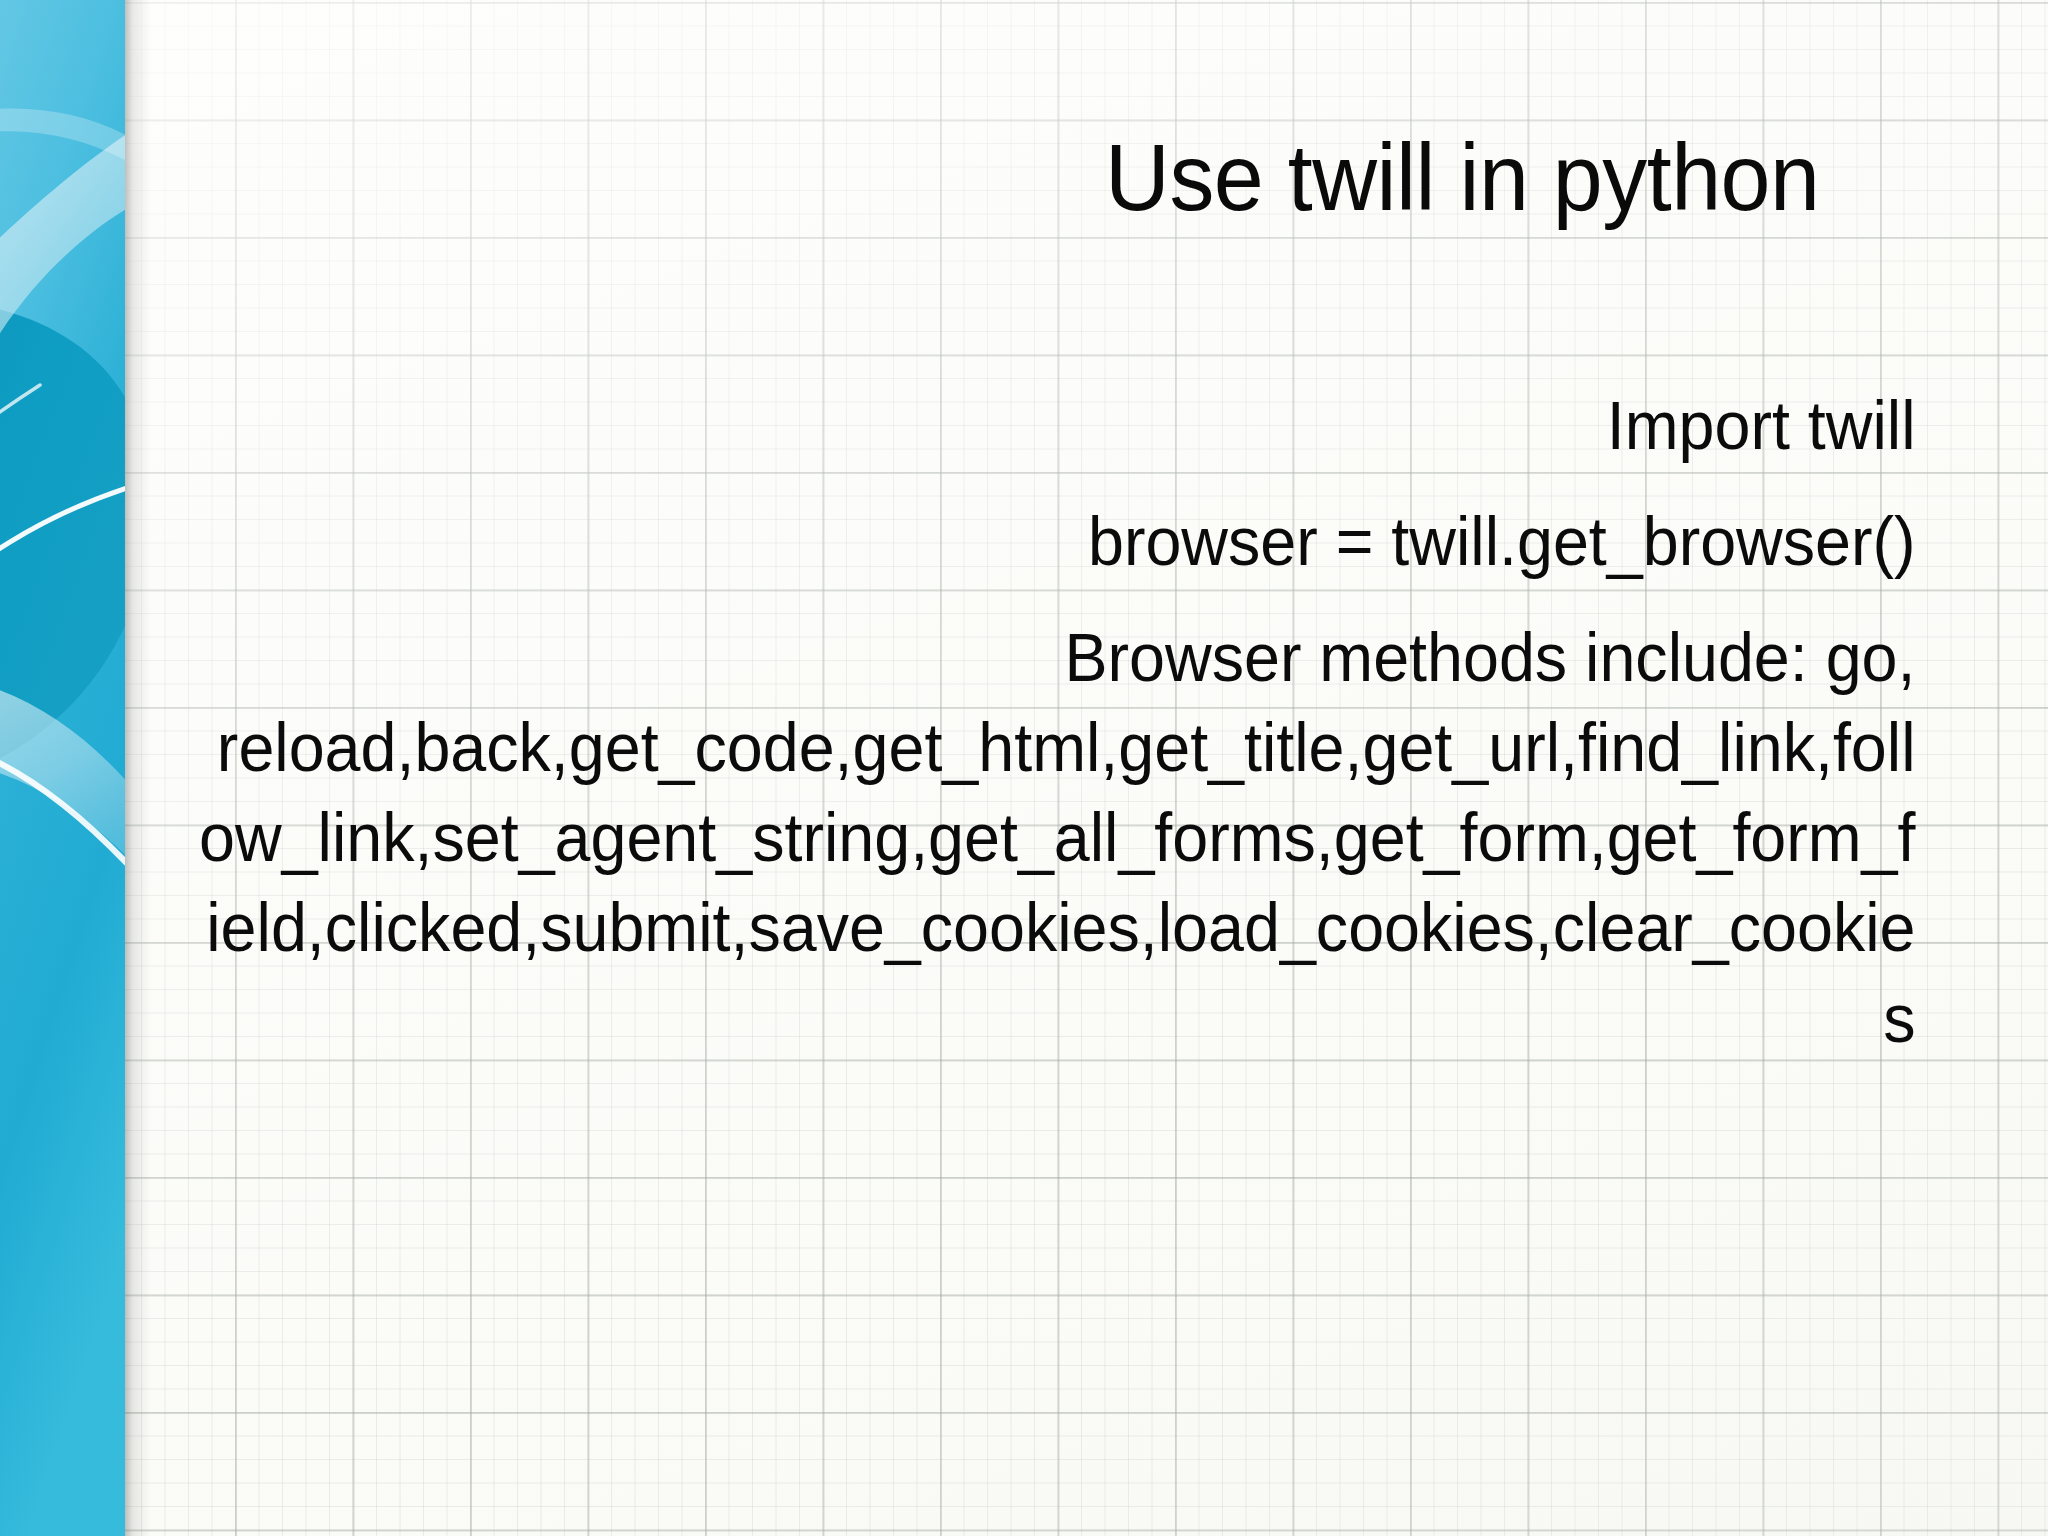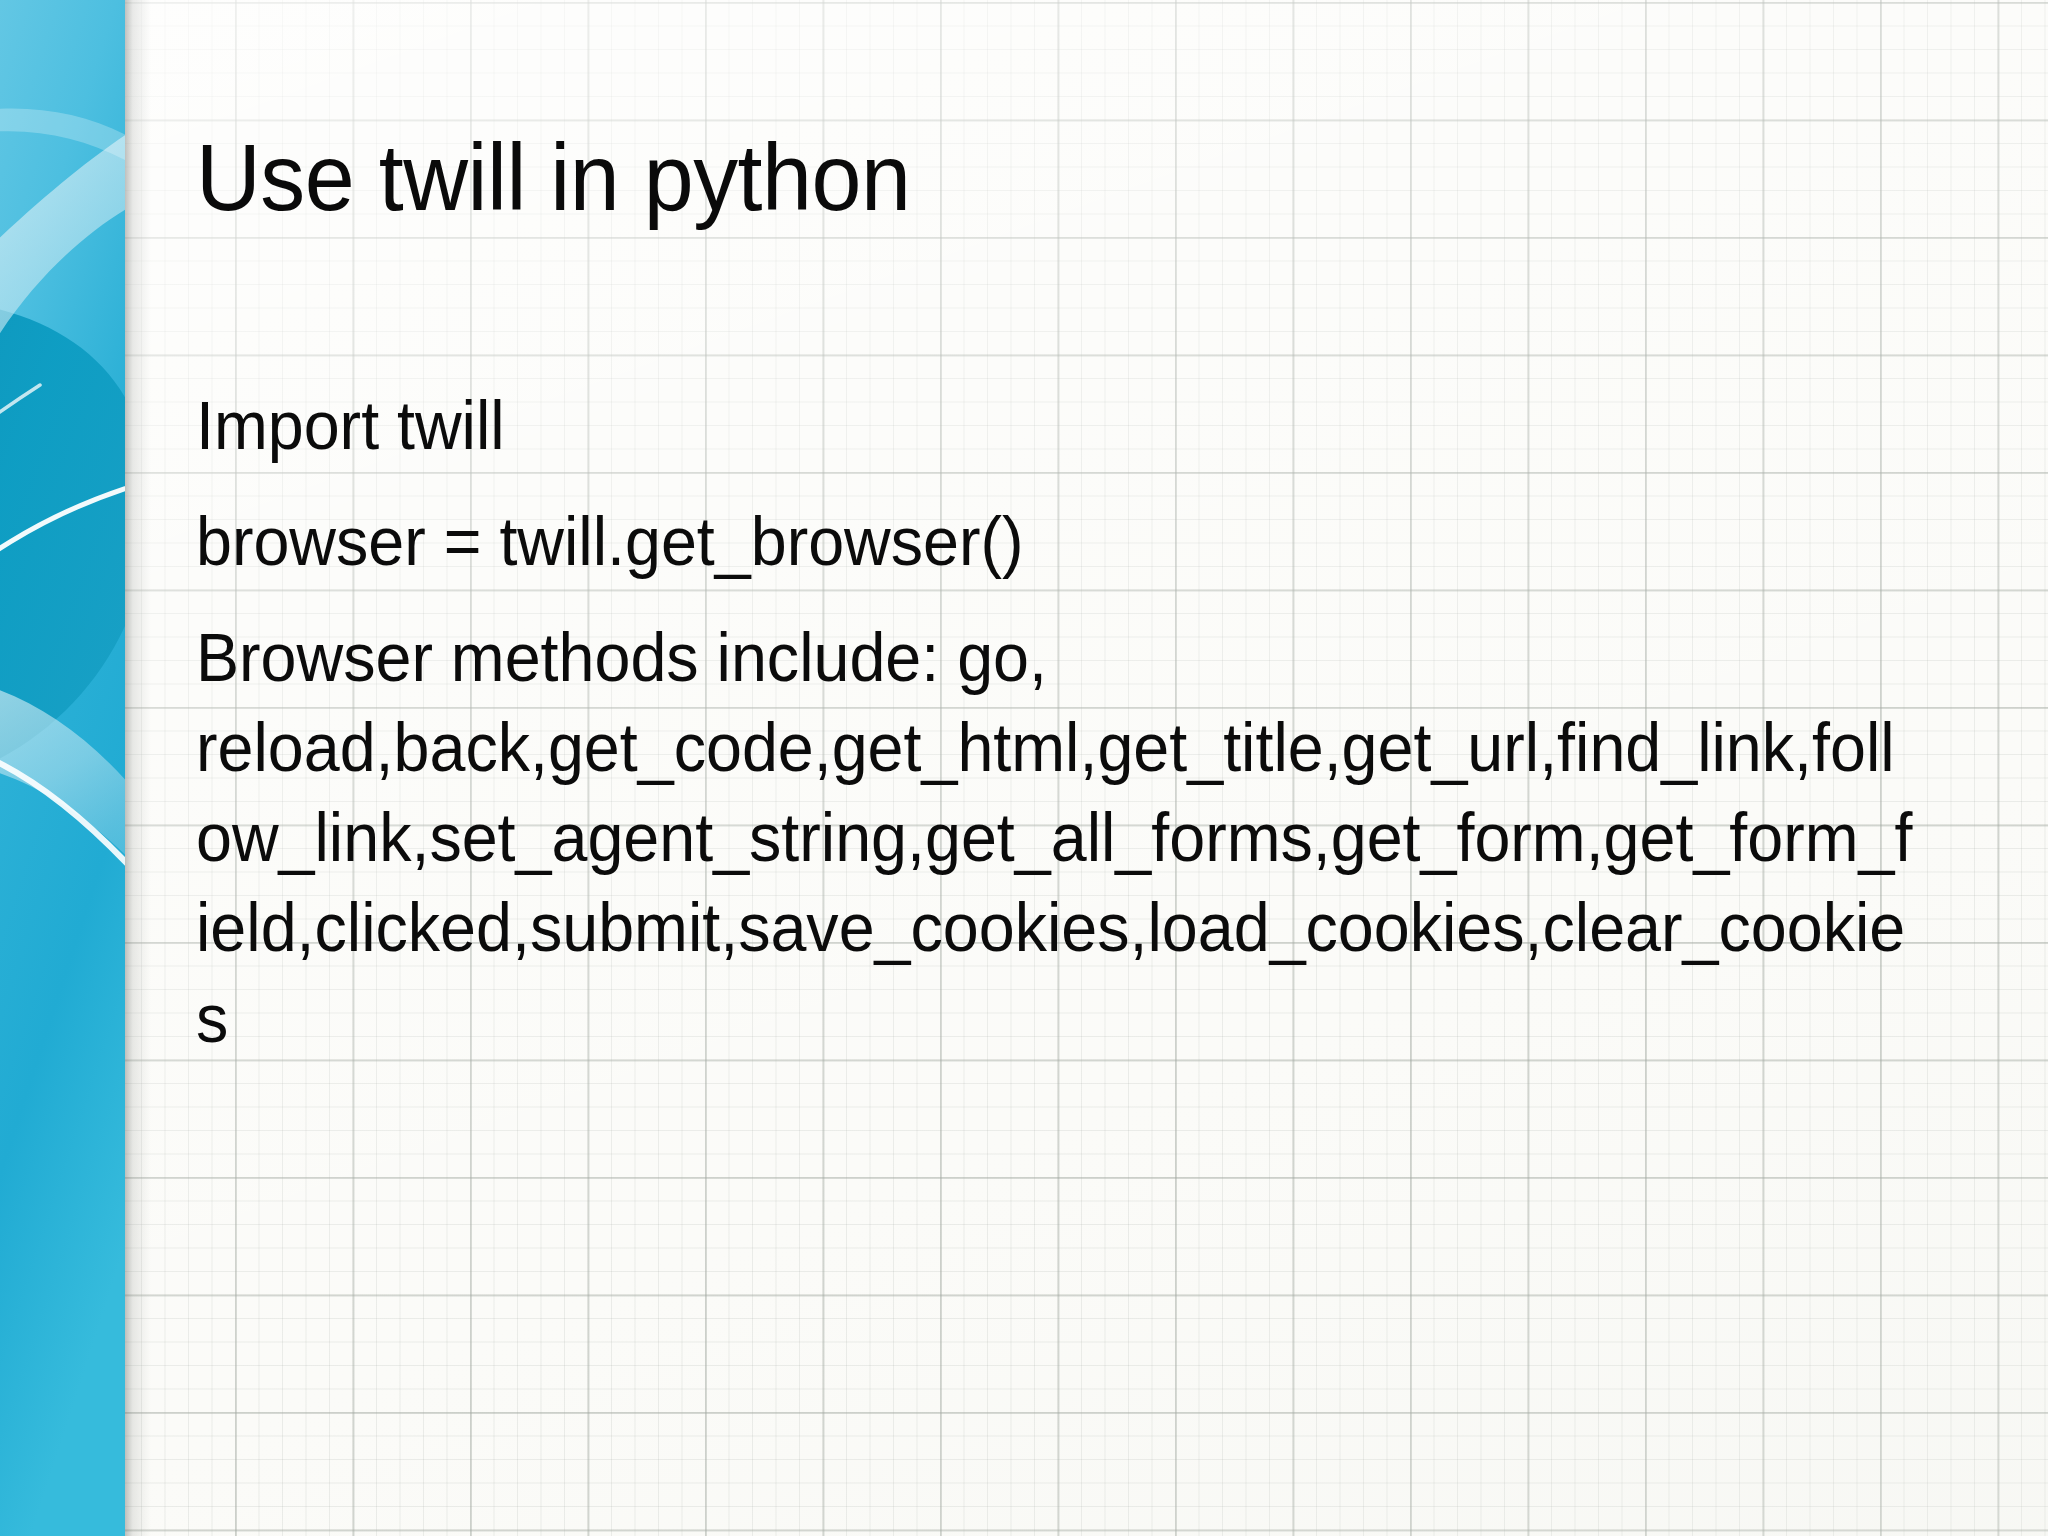--- a/index.html
+++ b/index.html
@@ -8,20 +8,21 @@
     background: #ffffff;
   }
 
   #slide {
     position: relative;
     width: 2048px;
     height: 1536px;
     overflow: hidden;
     background: #fcfcfa;
     font-family: "Liberation Sans", sans-serif;
+    text-align: right;
   }
 
   
   .paper {
     position: absolute;
     left: 0; top: 0;
     width: 2048px;
     height: 1536px;
     background-color: #fbfbf8;
     background-image:

